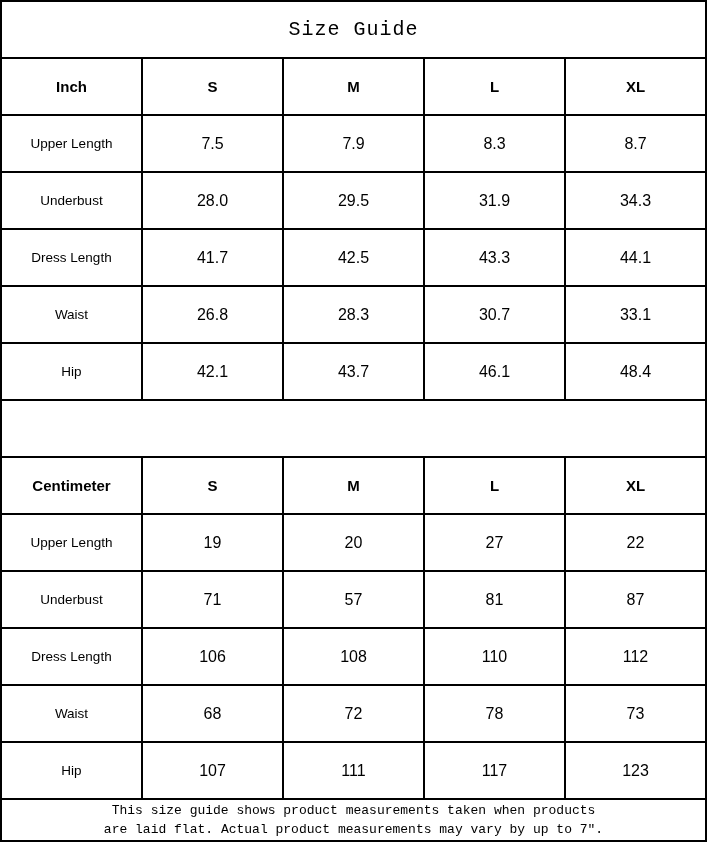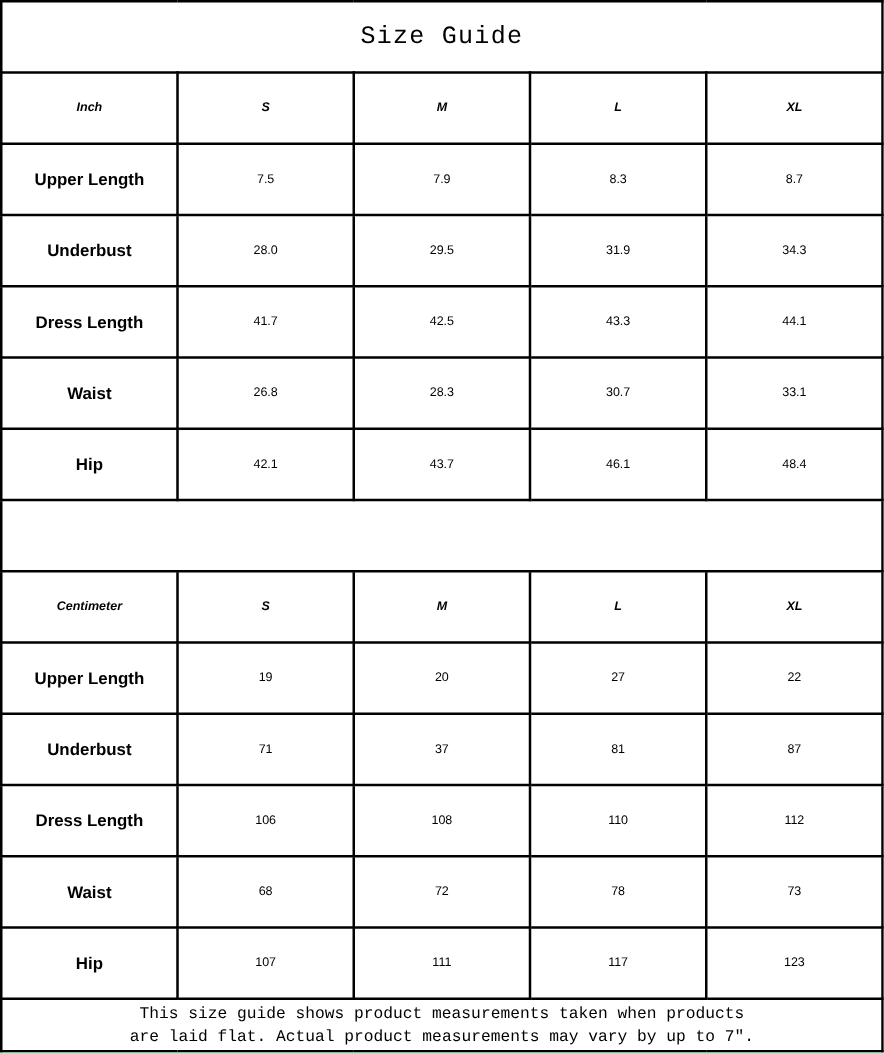--- a/index.html
+++ b/index.html
@@ -5,21 +5,21 @@
   html, body {
     margin: 0;
     padding: 0;
     background: #ffffff;
   }
   * { box-sizing: border-box; }
 
   .page {
     width: 707px;
     height: 842px;
-    background: #86efac;
+    background: #a21caf;
     font-family: "Liberation Sans", "DejaVu Sans", sans-serif;
     color: #000000;
   }
 
   table.size-guide {
     width: 707px;
     height: 842px;
     border-collapse: collapse;
     table-layout: fixed;
   }
@@ -35,32 +35,31 @@
   tr.row { height: 56px; }
 
   td.title-cell {
     font-family: "Liberation Mono", "DejaVu Sans Mono", monospace;
     font-size: 20px;
     font-weight: normal;
     letter-spacing: 1px;
   }
 
   td.unit-cell, th.size-cell {
-    font-size: 10px;
+    font-size: 15px;
     font-weight: bold;
-    font-style: italic;
   }
 
   td.label-cell {
     font-size: 13.5px;
-    font-weight: bold;
+    font-weight: normal;
   }
 
   td.value-cell {
-    font-size: 10px;
+    font-size: 16px;
     font-weight: normal;
   }
 
   td.spacer-cell {
     background: #ffffff;
   }
 
   td.footer-cell {
     font-family: "Liberation Mono", "DejaVu Sans Mono", monospace;
     font-size: 13px;
@@ -145,21 +144,21 @@
       <tr class="row">
         <td class="label-cell">Upper Length</td>
         <td class="value-cell">19</td>
         <td class="value-cell">20</td>
         <td class="value-cell">27</td>
         <td class="value-cell">22</td>
       </tr>
       <tr class="row">
         <td class="label-cell">Underbust</td>
         <td class="value-cell">71</td>
-        <td class="value-cell">37</td>
+        <td class="value-cell">57</td>
         <td class="value-cell">81</td>
         <td class="value-cell">87</td>
       </tr>
       <tr class="row">
         <td class="label-cell">Dress Length</td>
         <td class="value-cell">106</td>
         <td class="value-cell">108</td>
         <td class="value-cell">110</td>
         <td class="value-cell">112</td>
       </tr>

